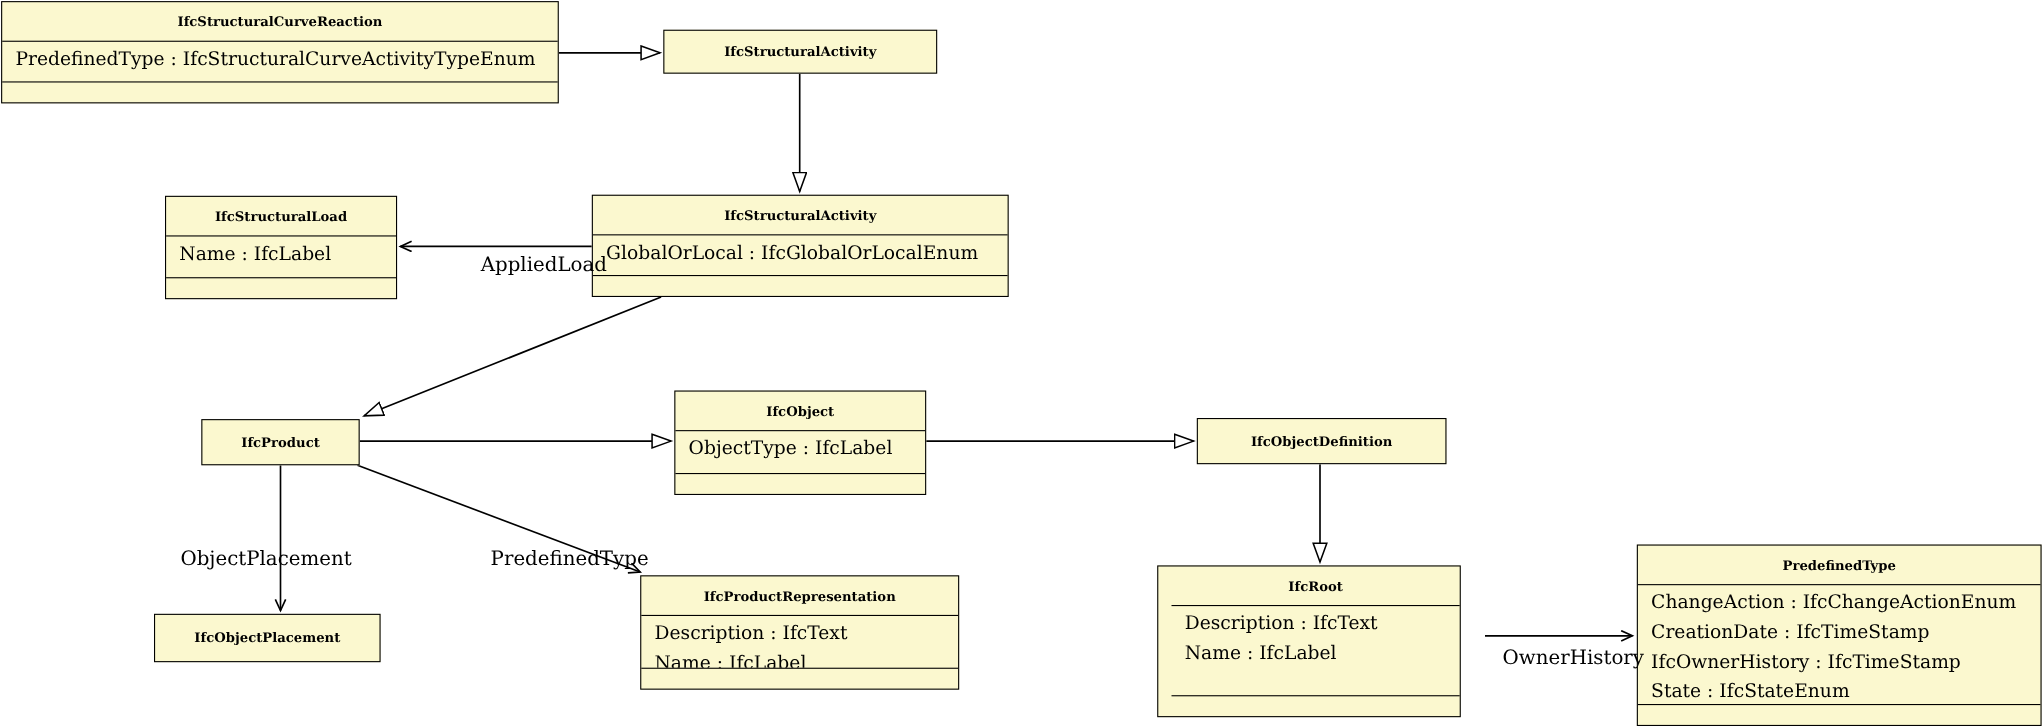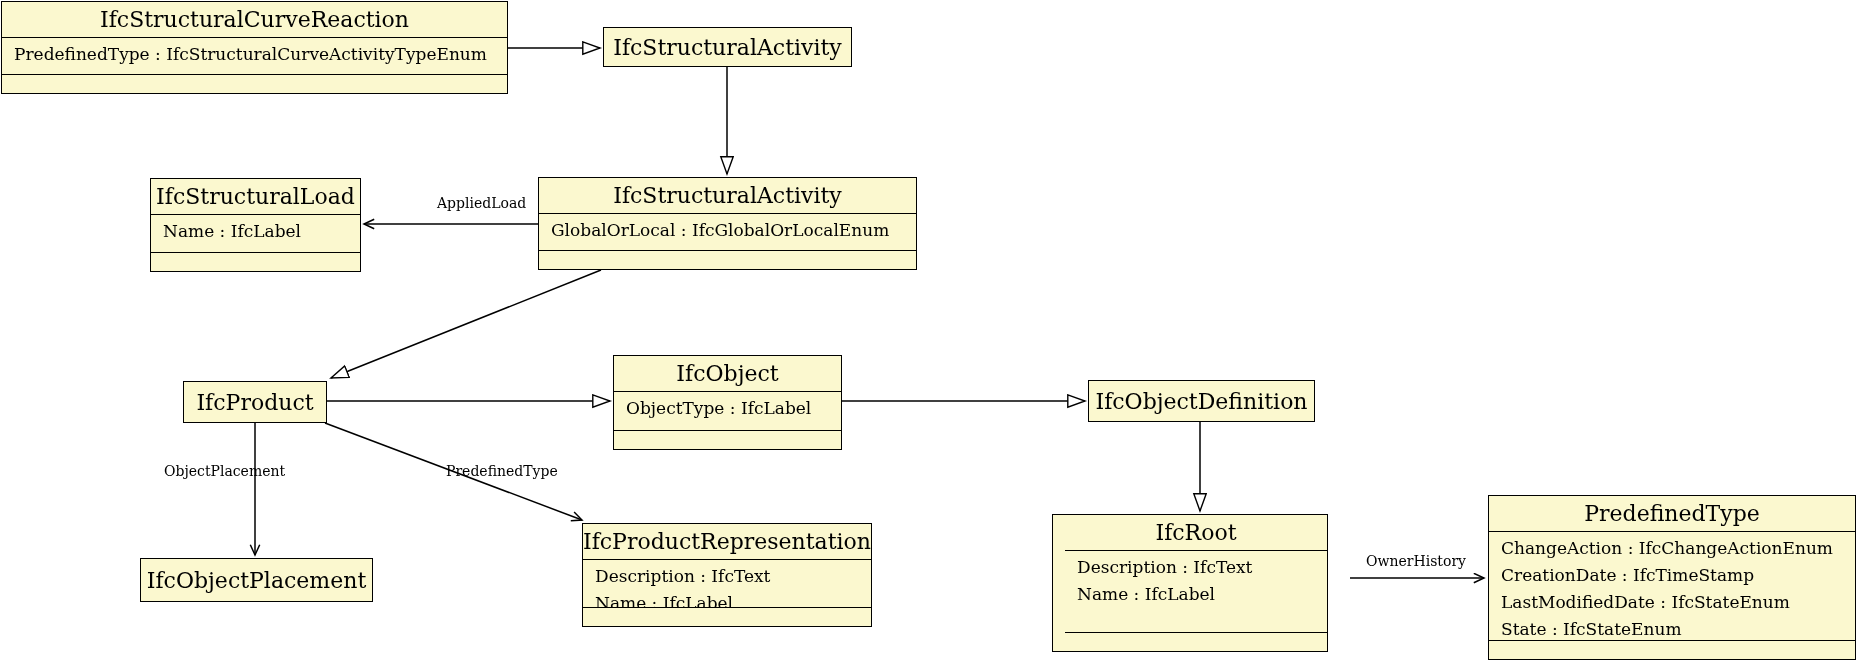--- a/index.html
+++ b/index.html
@@ -30,22 +30,22 @@
     border: 1.6px solid #000000;
     background: #fbf8cf;
     display: flex;
     flex-direction: column;
   }
   .cls-title {
     height: 35px;
     display: flex;
     align-items: center;
     justify-content: center;
-    font-weight: normal;
-    font-size: 22px;
+    font-weight: bold;
+    font-size: 12px;
     white-space: nowrap;
   }
   .cls.single .cls-title {
     height: auto;
     flex: 1;
   }
   .cls-attrs {
     flex: 1;
     border-top: 1.6px solid #000000;
     padding: 3px 12px 0 12px;
@@ -56,23 +56,24 @@
   }
   .cls-empty {
     height: 18px;
     border-top: 1.6px solid #000000;
   }
   .attr-line {
     white-space: nowrap;
   }
   .edge-label {
     position: absolute;
-    font-size: 14px;
+    font-size: 18px;
     line-height: 22px;
     white-space: nowrap;
+    margin-top: 38px;
   }
 </style>
 </head>
 <body>
 
 <div id="canvas">
   <svg id="edges-svg" xmlns="http://www.w3.org/2000/svg">
     <defs>
       <marker id="m-triangle" markerUnits="userSpaceOnUse" markerWidth="22" markerHeight="18" refX="18" refY="7" orient="auto">
         <path d="M0.8,0.8 L18,7 L0.8,13.2 Z" fill="#ffffff" stroke="#000000" stroke-width="1.4"></path>
@@ -128,21 +129,21 @@
     <div class="cls-title">IfcObject</div>
     <div class="cls-attrs">
           <div class="attr-line">ObjectType : IfcLabel</div>
         </div>
     <div class="cls-empty"></div>
   </div>
       <div class="cls single" style="left: 1088px; top: 380px; width: 227px; height: 42px;">
     <div class="cls-title">IfcObjectDefinition</div>
 
   </div>
-      <div class="cls single" style="left: 140px; top: 558px; width: 233px; height: 44px;">
+      <div class="cls single" style="left: 140px; top: 558px; width: 206px; height: 44px;">
     <div class="cls-title">IfcObjectPlacement</div>
 
   </div>
       <div class="cls" style="left: 582px; top: 523px; width: 290px; height: 104px;">
     <div class="cls-title">IfcProductRepresentation</div>
     <div class="cls-attrs">
           <div class="attr-line">Description : IfcText</div>
           <div class="attr-line">Name : IfcLabel</div>
         </div>
     <div class="cls-empty"></div>
@@ -153,21 +154,21 @@
           <div class="attr-line">Description : IfcText</div>
           <div class="attr-line">Name : IfcLabel</div>
         </div>
     <div class="cls-empty"></div>
   </div>
       <div class="cls" style="left: 1488px; top: 495px; width: 368px; height: 165px;">
     <div class="cls-title">PredefinedType</div>
     <div class="cls-attrs">
           <div class="attr-line">ChangeAction : IfcChangeActionEnum</div>
           <div class="attr-line">CreationDate : IfcTimeStamp</div>
-          <div class="attr-line">LastModifiedDate : IfcStateEnum</div>
+          <div class="attr-line">IfcOwnerHistory : IfcTimeStamp</div>
           <div class="attr-line">State : IfcStateEnum</div>
         </div>
     <div class="cls-empty"></div>
   </div>
     </div>
   <div id="labels">
       <div class="edge-label" style="left: 437px; top: 192px;">AppliedLoad</div>
       <div class="edge-label" style="left: 164px; top: 460px;">ObjectPlacement</div>
       <div class="edge-label" style="left: 446px; top: 460px;">PredefinedType</div>
       <div class="edge-label" style="left: 1366px; top: 550px;">OwnerHistory</div>

